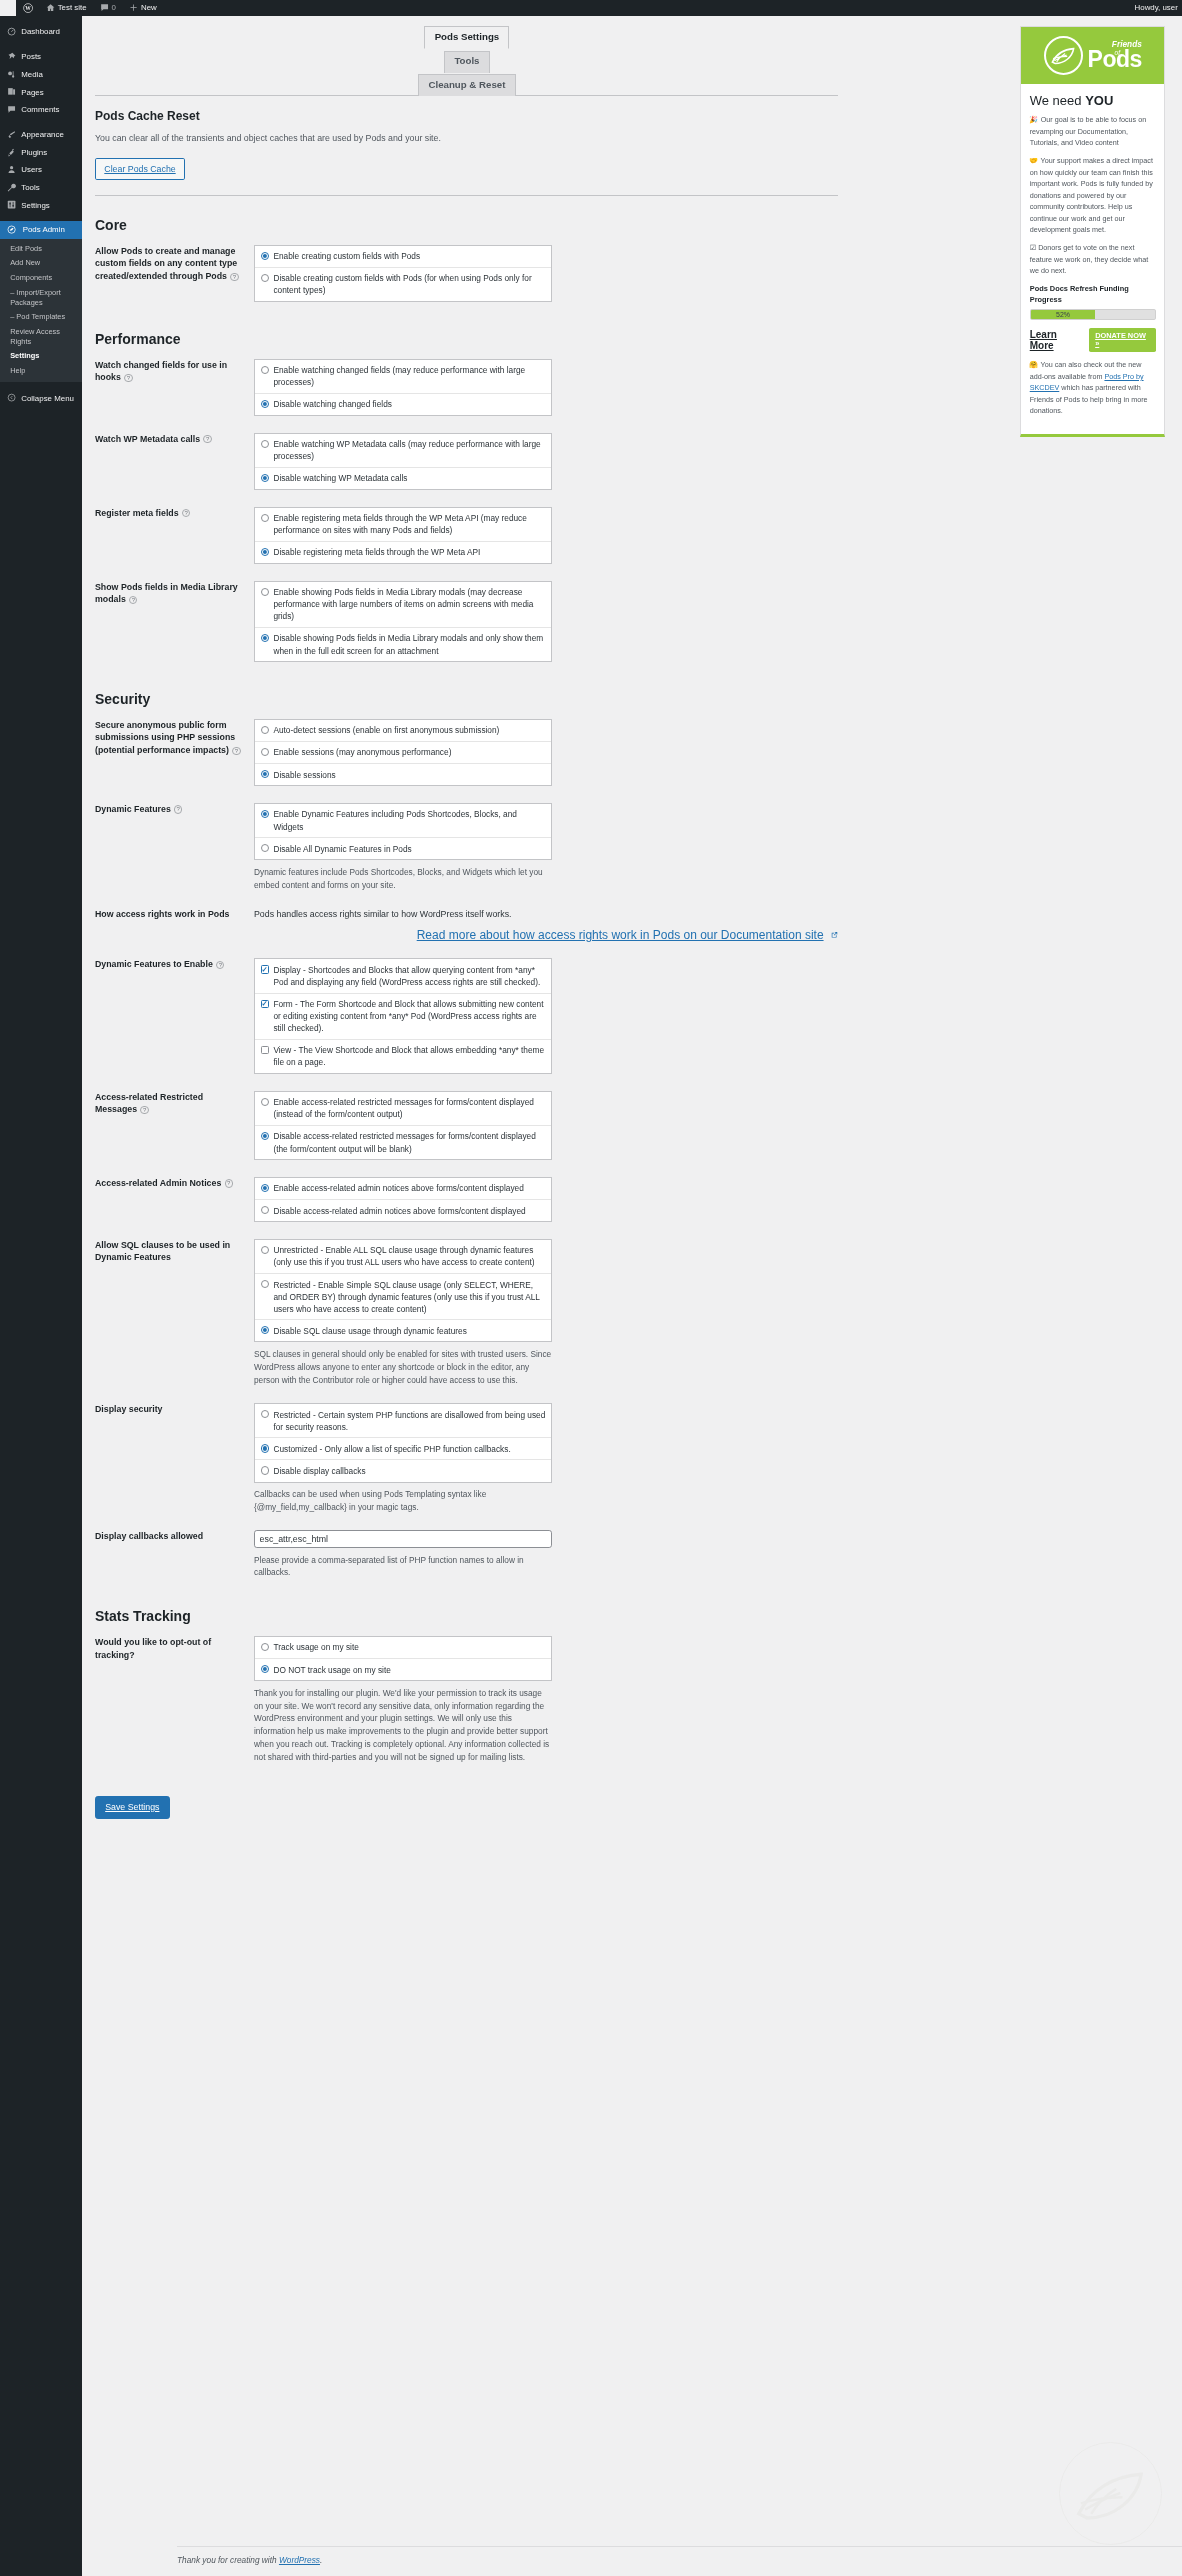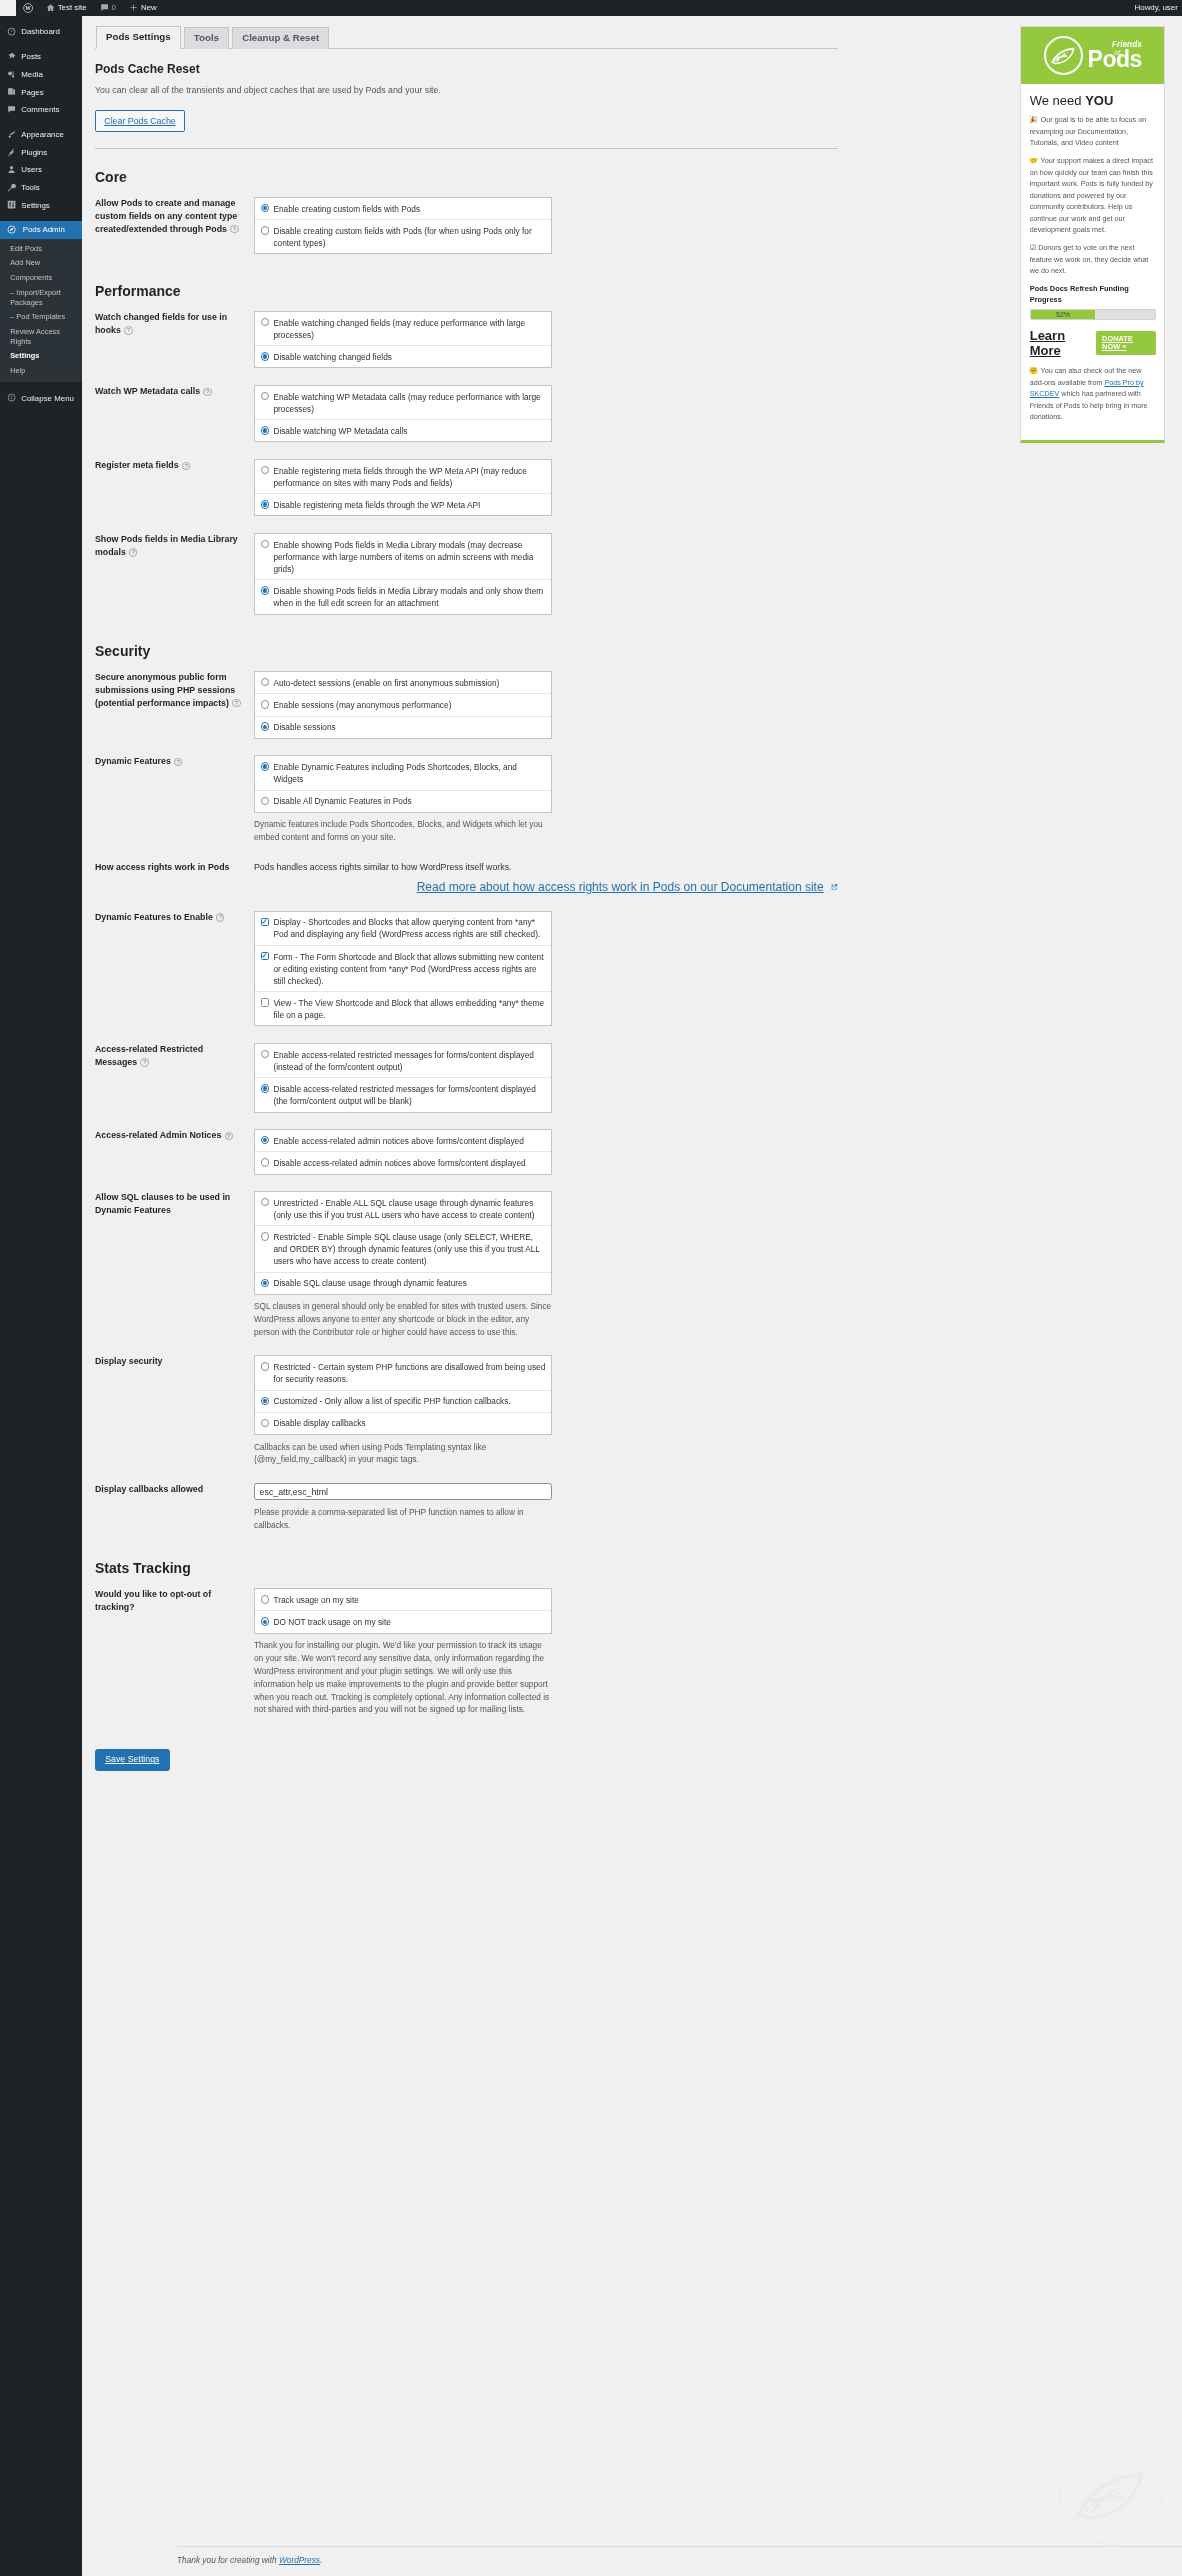--- a/index.html
+++ b/index.html
@@ -49,21 +49,21 @@
   .submenu a.cur { color:#fff; font-weight:bold; }
 
   
   #wrap {
     position:absolute; top:15.7px; left:82px;
     width:1100px; height:2560px; background:#f0f0f1;
   }
   #content { position:absolute; left:13px; top:10.2px; width:850px; }
 
   
-  .nav-tabs { display:flex; align-items:flex-end; gap:2.8px; border-bottom:0.9px solid #c3c4c7; width:743px; padding-left:0.9px; }
+  .nav-tabs { display:flex; align-items:center; gap:2.8px; border-bottom:0.9px solid #c3c4c7; width:743px; padding-left:0.9px;flex-direction:column; }
   .nav-tab {
     border:0.9px solid #c3c4c7; border-bottom:none;
     background:#dcdcde; color:#50575e;
     padding:3.7px 9.2px 4.6px; font-size:9.7px; font-weight:bold;
     margin-bottom:-0.9px; line-height:1.3;
   }
   .nav-tab.active { background:#f0f0f1; color:#1d2327; border-bottom:0.9px solid #f0f0f1; }
 
   h2.sect { font-size:12px; color:#1d2327; margin:13px 0 8.3px; font-weight:bold; }
   h3.grp  { font-size:14px; color:#1d2327; margin:20.3px 0 1.8px; font-weight:bold; }
@@ -157,21 +157,21 @@
   .promo-h { font-size:13px; color:#1d2327; margin:0 0 6.5px; font-weight:normal; }
   .promo-h b { font-weight:bold; }
   .promo-p { font-size:7.2px; color:#50575e; line-height:1.6; margin:0 0 6.5px; }
   .promo-label { font-size:7.4px; font-weight:bold; color:#1d2327; margin:7.4px 0 3.7px; line-height:1.4; }
   .progress-outer { height:11px; background:#e0e0e0; border:0.9px solid #d0d0d0; border-radius:1.8px; overflow:hidden; }
   .progress-inner {
     height:100%; background:#95c93d; display:flex; align-items:center; justify-content:center;
     color:#3c434a; font-size:7px;
   }
   .promo-actions { display:flex; align-items:center; gap:7.4px; margin:8.3px 0 7.4px; }
-  .promo-learn { font-size:13px; font-weight:bold; color:#1d2327; text-decoration:underline; }
+  .promo-learn { font-size:10px; font-weight:bold; color:#1d2327; text-decoration:underline; }
   .promo-donate {
     background:#95c93d; color:#fff; font-size:7.4px; font-weight:bold;
     padding:4.6px 6.5px; border-radius:1.8px; line-height:1;
   }
 
   
   #watermark {
     position:absolute; right:20.3px; bottom:31px;
     width:103px; height:103px; border:1.8px solid #e6e6e4; border-radius:50%;
     opacity:.55; z-index:1;

